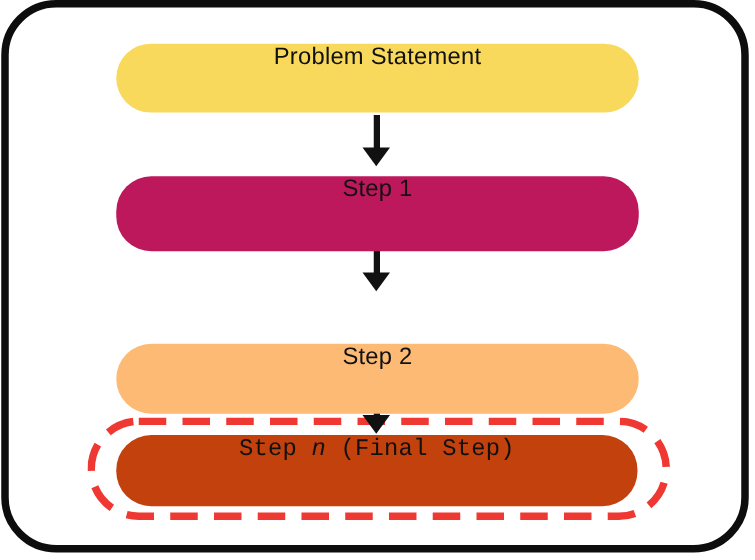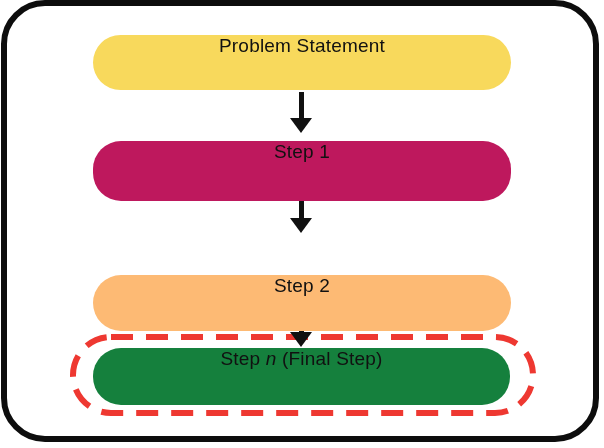--- a/index.html
+++ b/index.html
@@ -29,21 +29,21 @@
   }
   .node-label {
     font-size: 19px;
     color: #111111;
     letter-spacing: 0.2px;
     white-space: nowrap;
   }
   .node-problem { top: 35px;  height: 55px; background: #f8d95c; }
   .node-step1   { top: 141px; height: 60px; background: #be185d; }
   .node-step2   { top: 235px; height: 56px; background: #fdba74; margin-top: 40px; }
-  .node-final   { top: 348px; height: 57px; width: 417px; background: #15803d; }
+  .node-final   { top: 348px; height: 57px; width: 417px; background: #c2410c; font-family: Liberation Mono, monospace; }
   .label-italic { font-style: italic; }
 
   .arrow { position: absolute; z-index: 2; }
   .arrow-shaft {
     position: absolute;
     left: 299px;
     width: 5px;
     background: #111111;
   }
   .arrow-head {

